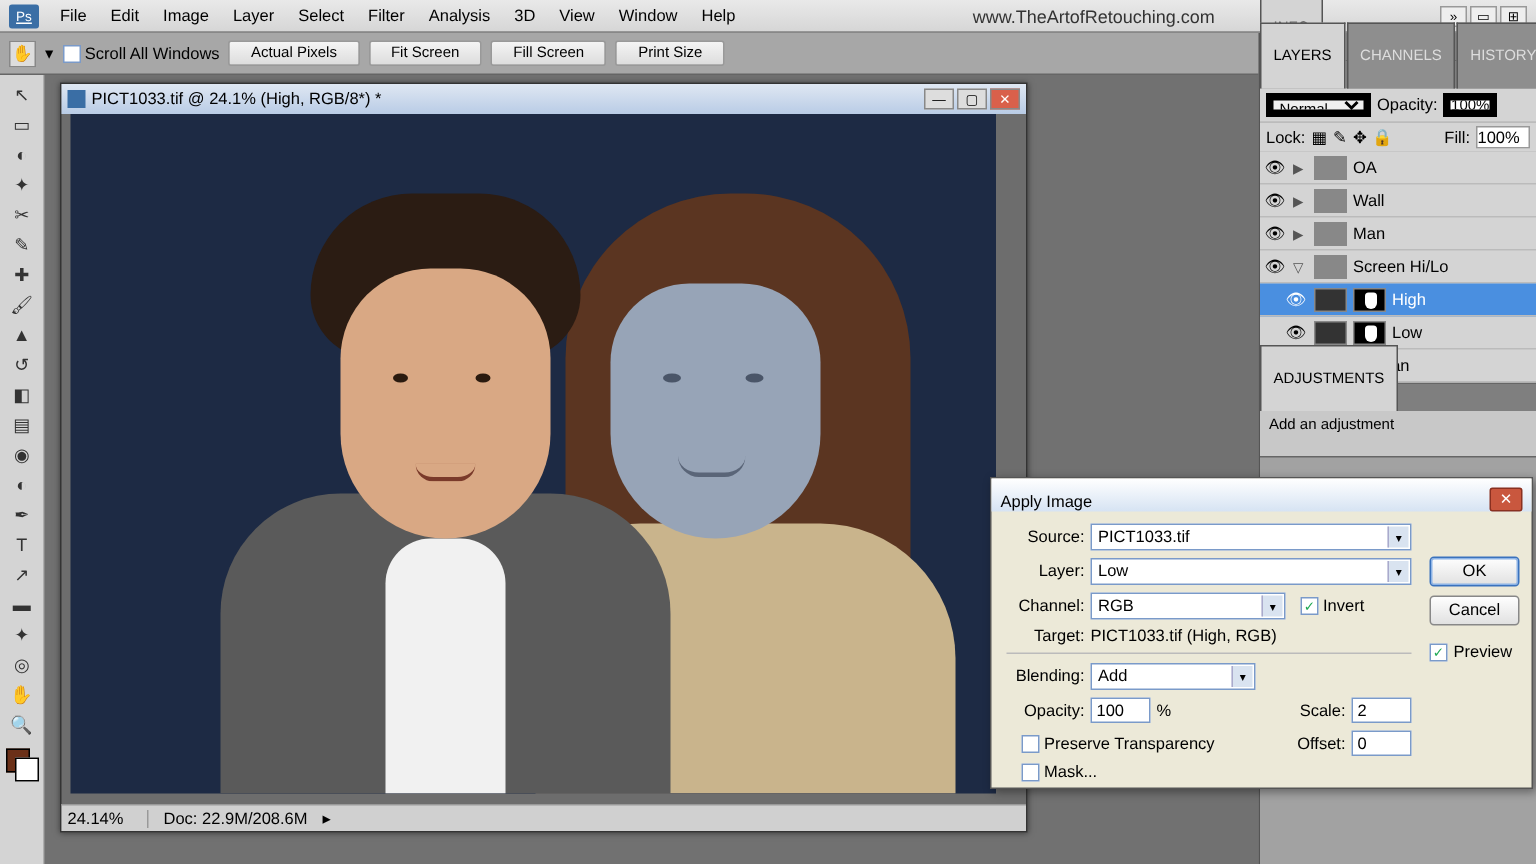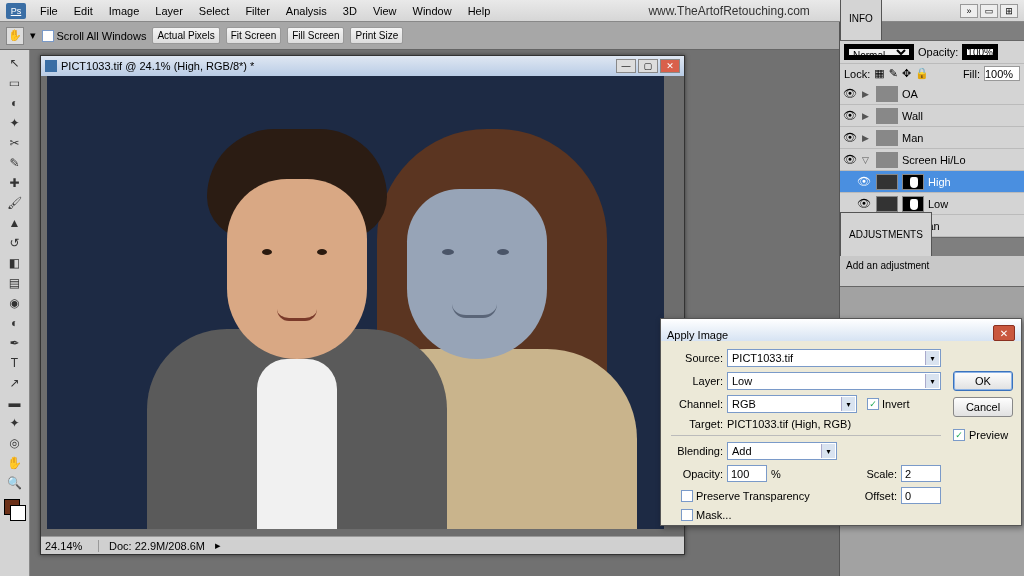--- a/index.html
+++ b/index.html
@@ -6,21 +6,21 @@
 body { width:1024px; height:576px; background:#717171; overflow:hidden; position:relative; color:#000; }
 .menubar { height:22px; background:linear-gradient(#e9e9e9,#d6d6d6); display:flex; align-items:center; padding:0 6px; border-bottom:1px solid #888; }
 .menubar .logo { width:20px; height:16px; background:#3a6ea5; border-radius:2px; margin-right:6px; display:flex; align-items:center; justify-content:center; color:#fff; font-size:9px;text-decoration:underline; }
 .menubar .mi { padding:0 8px; cursor:default; }
 .menubar .url { flex:1; text-align:center; font-size:12px; color:#333; }
 .menubar .wctrl { display:flex; gap:2px; }
 .menubar .wbtn { width:18px; height:14px; border:1px solid #999; background:#eee; font-size:9px; display:flex; align-items:center; justify-content:center; }
 .options { height:28px; background:#a7a7a7; display:flex; align-items:center; padding:0 6px; border-bottom:1px solid #666; gap:6px; }
 .options .hand { width:18px;height:18px;border:1px solid #888;background:#ddd;display:flex;align-items:center;justify-content:center; }
 .options .cb { display:flex; align-items:center; gap:3px; }
-.options .obtn { padding:2px 4px; background:linear-gradient(#f4f4f4,#ddd); border:1px solid #999; border-radius:2px; font-size:10px; }
+.options .obtn { padding:2px 14px; background:linear-gradient(#f4f4f4,#ddd); border:1px solid #999; border-radius:2px; font-size:10px; }
 .toolbox { position:absolute; top:50px; left:0; width:30px; bottom:0; background:#d4d4d4; border-right:1px solid #888; display:flex; flex-direction:column; align-items:center; padding-top:3px; gap:1px; }
 .tool { width:24px; height:19px; display:flex; align-items:center; justify-content:center; color:#333; font-size:12px; cursor:pointer; border:1px solid transparent; }
 .swatch { margin-top:6px; width:22px; height:22px; position:relative; }
 .swatch .fg { width:16px;height:16px;background:#6b3018;border:1px solid #000;position:absolute;top:0;left:0; }
 .swatch .bg { width:16px;height:16px;background:#fff;border:1px solid #000;position:absolute;bottom:0;right:0; }
 .docwin { position:absolute; top:55px; left:40px; width:645px; height:500px; background:#6d6d6d; border:1px solid #333; box-shadow:0 0 4px rgba(0,0,0,.5); }
 .docwin .titlebar { height:20px; background:linear-gradient(#dfe7f2,#b9cce6); display:flex; align-items:center; padding:0 4px; gap:4px; }
 .docwin .ticon { width:12px;height:12px;background:#3a6ea5; }
 .docwin .ttext { flex:1; font-size:11px; }
 .docwin .tbtns { display:flex; gap:2px; }
@@ -188,20 +188,25 @@
   </div>
 </div>
 
 <div class="panels">
   <div class="pgroup">
     <div class="tabrow">
         <div class="tab active">INFO</div>
       </div>
   </div>
   <div class="pgroup">
+    <div class="tabrow">
+      <div class="tab active">LAYERS</div>
+      <div class="tab">CHANNELS</div>
+      <div class="tab">HISTORY</div>
+    </div>
     <div class="layerhdr">
       <select style="width:70px"><option>Normal</option></select>
       <span>Opacity:</span>
       <input style="width: 36px;" value="100%">
     </div>
     <div class="lockrow">
       <span>Lock:</span>
       <span>▦</span>
       <span>✎</span>
       <span>✥</span>

